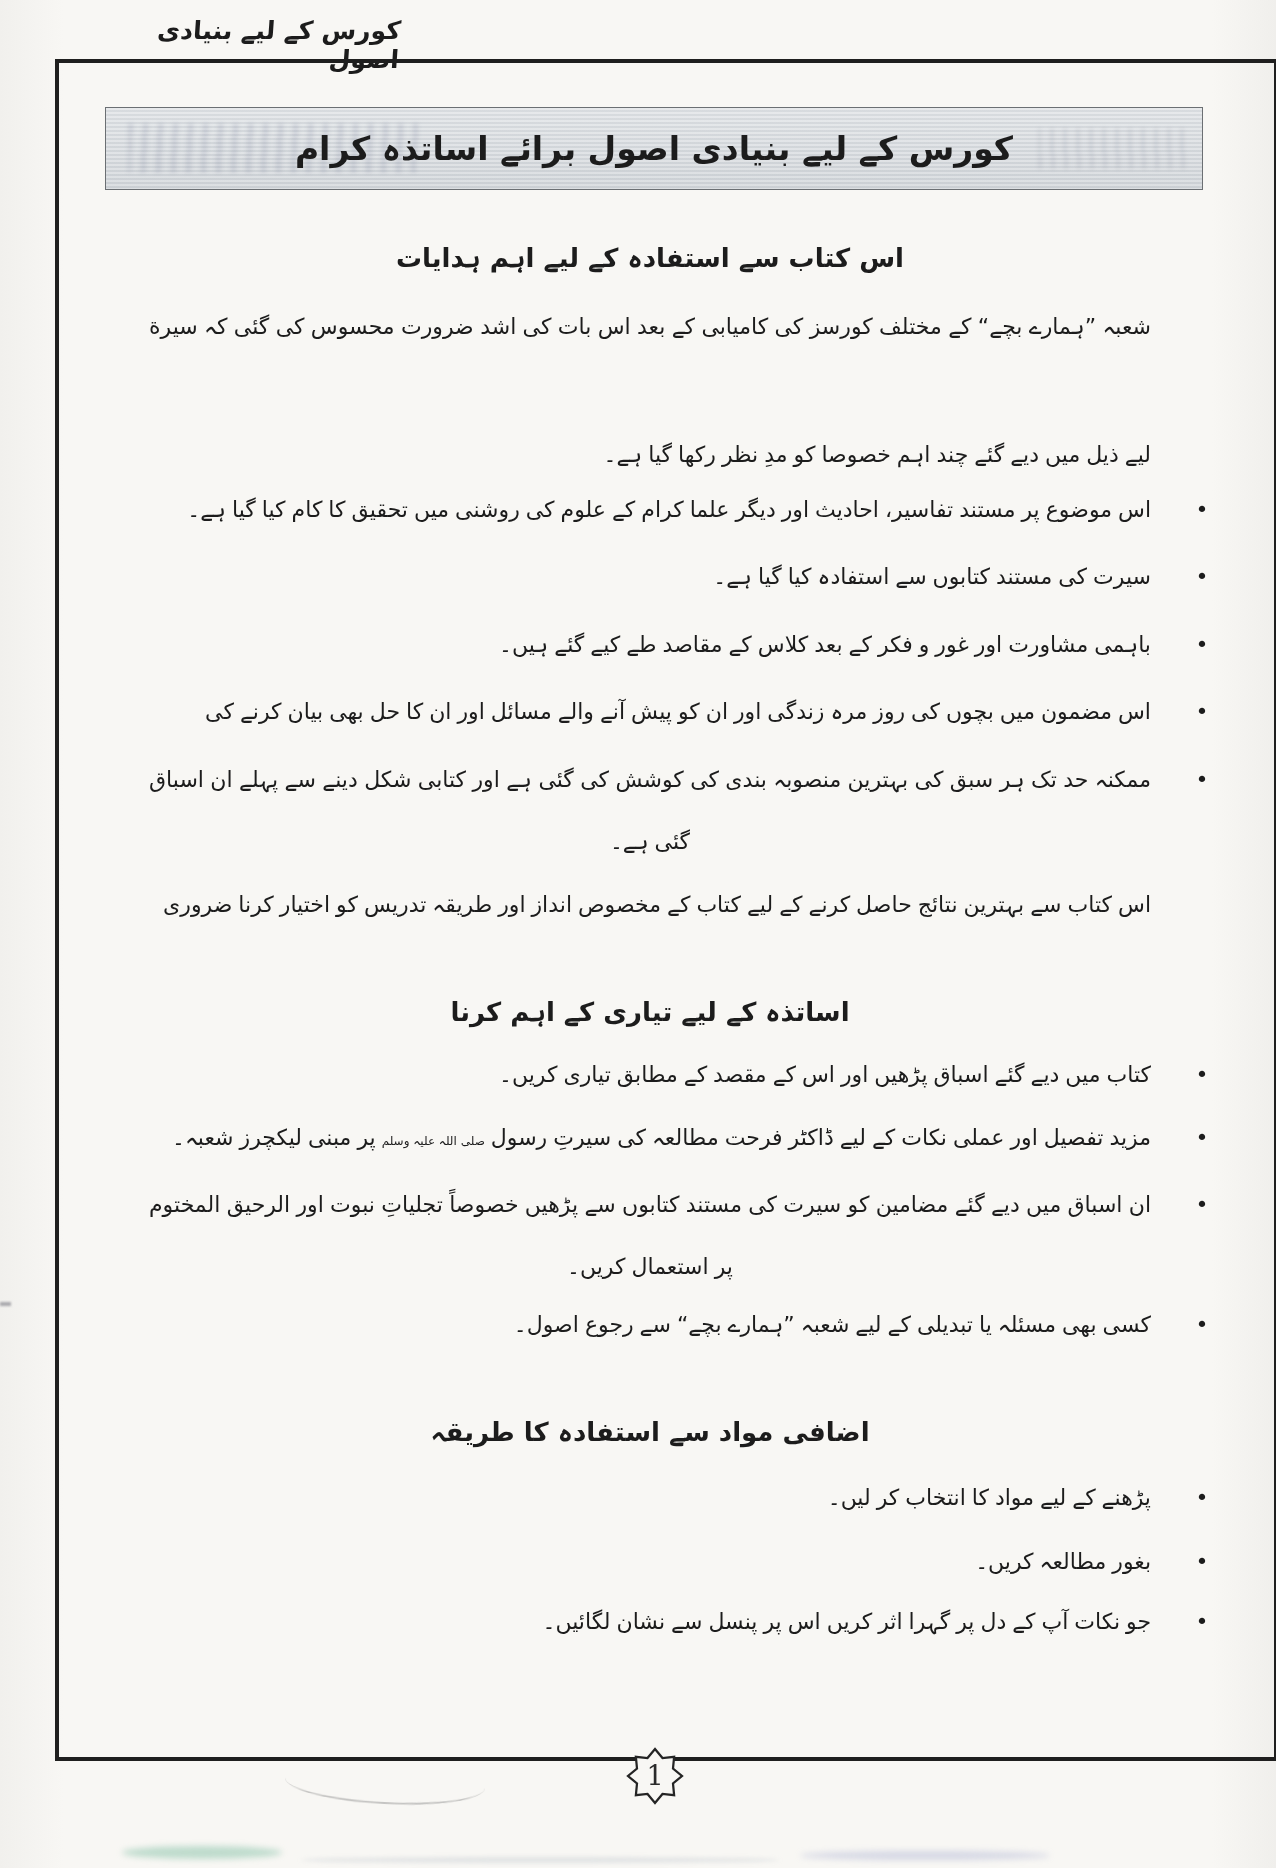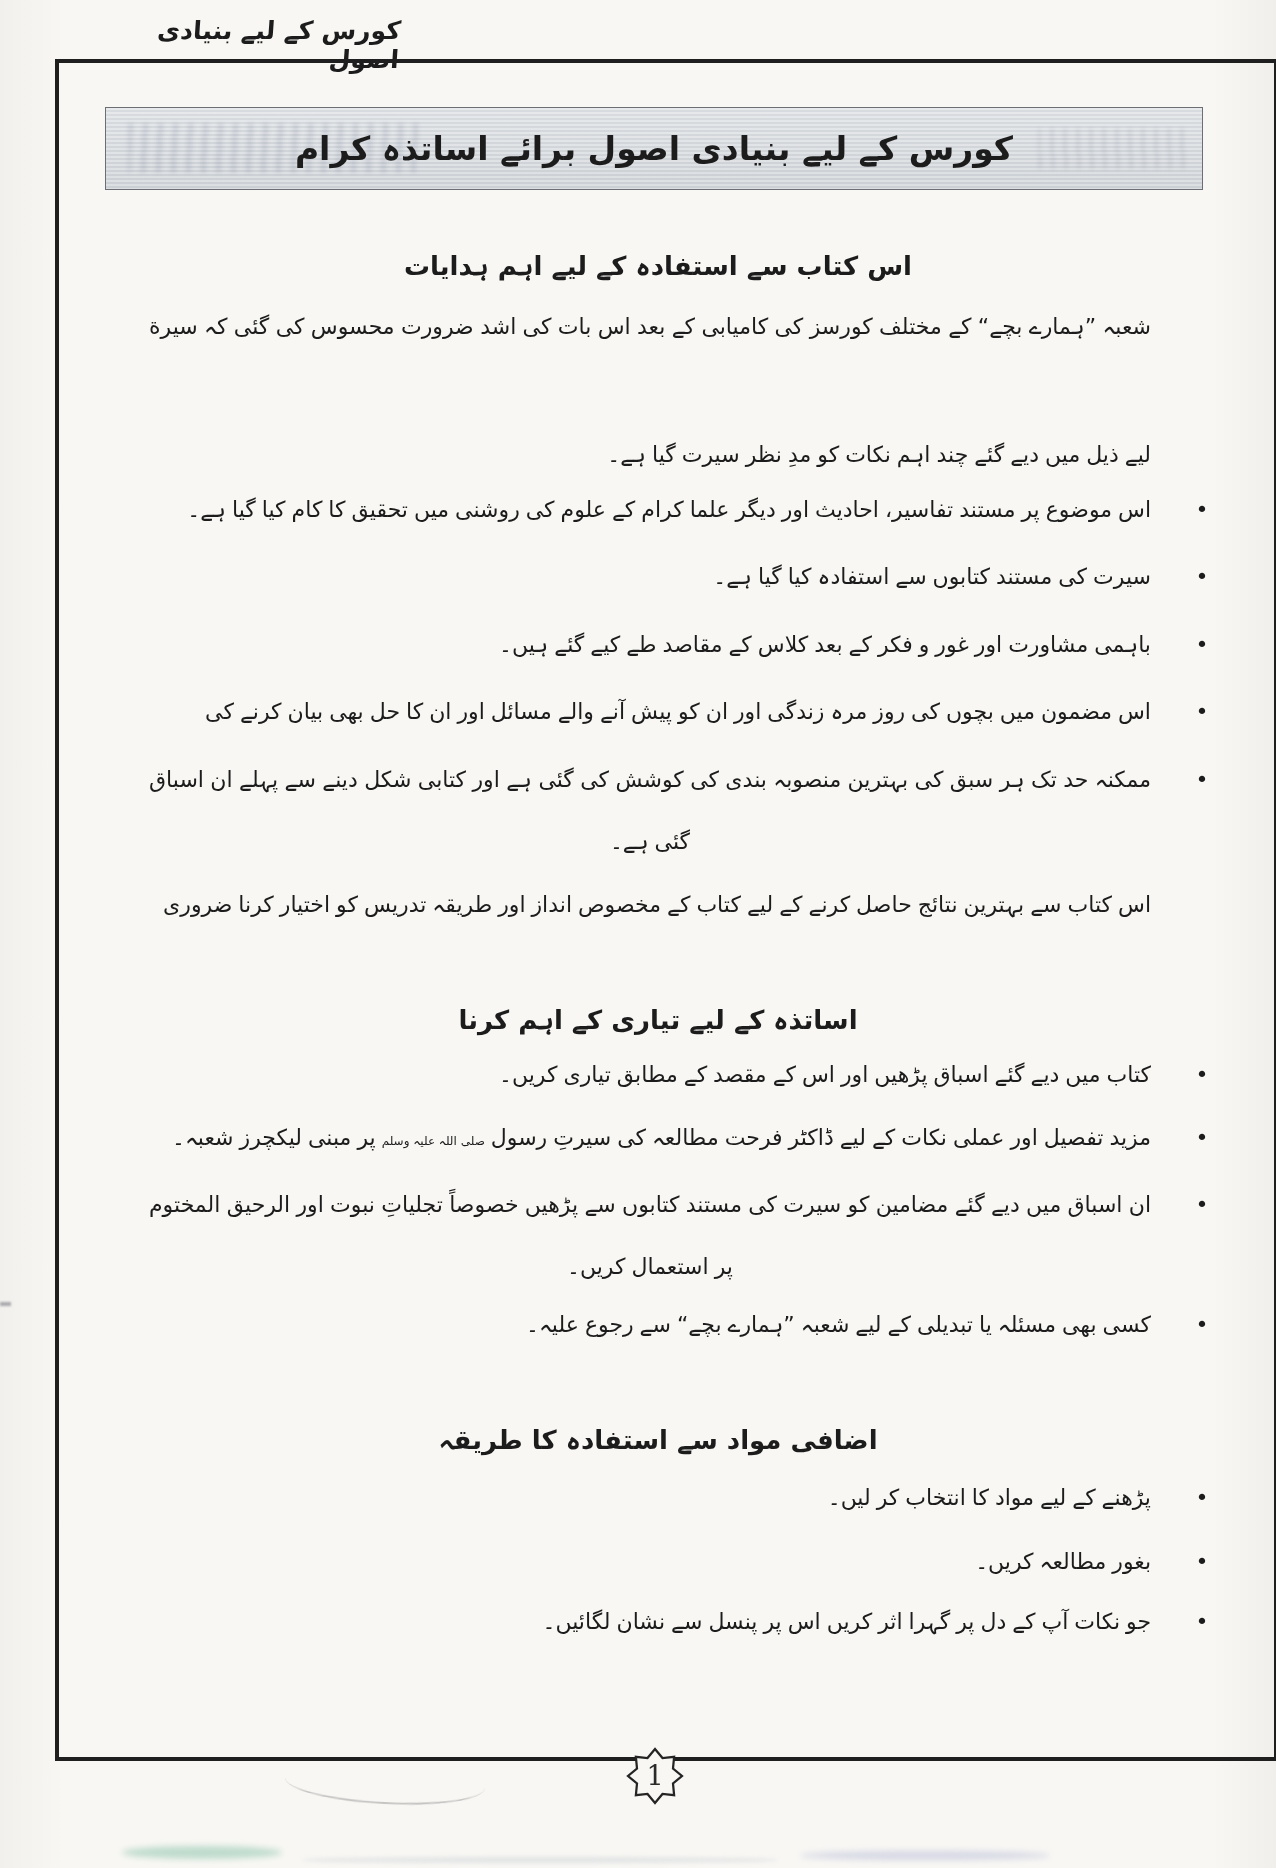--- a/index.html
+++ b/index.html
@@ -32,21 +32,21 @@
   }
   .title-box::after{ 
     content:"";position:absolute;right:1%;top:25%;width:14%;height:50%;
     background:repeating-linear-gradient(88deg,rgba(70,80,110,.10) 0 4px,transparent 4px 13px);
     filter:blur(2px);
   }
   .title-text{
     position:relative;z-index:2;font-size:33px;font-weight:bold;direction:rtl;
   }
   .sec-heading{
-    position:absolute;left:90px;width:1002px;height:42px;line-height:42px;margin:8px;
+    position:absolute;left:90px;width:1002px;height:42px;line-height:42px;margin:0;
     font-size:26px;font-weight:bold;text-align:center;direction:rtl;
   }
   .line{
     position:absolute;left:90px;width:1002px;height:62px;line-height:62px;
     font-size:22px;direction:rtl;text-align:right;overflow:hidden;
     word-spacing:-1px;white-space:normal;
   }
   .stretch{text-align:justify;text-align-last:justify;}
   .center{text-align:center;text-align-last:center;}
   .dot{
@@ -80,21 +80,21 @@
 
 <div class="frame">
 
   <div class="title-box">
     <span class="title-text">کورس کے لیے بنیادی اصول برائے اساتذہ کرام</span>
   </div>
 
   <h2 class="sec-heading" style="top:174px">اس کتاب سے استفادہ کے لیے اہم ہدایات</h2>
 
   <div class="line stretch" style="top:233px"><span>شعبہ ”ہمارے بچے“ کے مختلف کورسز کی کامیابی کے بعد اس بات کی اشد ضرورت محسوس کی گئی کہ سیرة الرسول کے منصوبہ بندی کر کے</span></div>
-  <div class="line" style="top:361px"><span>لیے ذیل میں دیے گئے چند اہم نکات کو مدِ نظر سیرت گیا ہے۔</span></div>
+  <div class="line" style="top:361px"><span>لیے ذیل میں دیے گئے چند اہم خصوصا کو مدِ نظر رکھا گیا ہے۔</span></div>
 
   <span class="dot" style="top:416px">•</span>
   <div class="line" style="top:416px"><span>اس موضوع پر مستند تفاسیر، احادیث اور دیگر علما کرام کے علوم کی روشنی میں تحقیق کا کام کیا گیا ہے۔</span></div>
 
   <span class="dot" style="top:483px">•</span>
   <div class="line" style="top:483px"><span>سیرت کی مستند کتابوں سے استفادہ کیا گیا ہے۔</span></div>
 
   <span class="dot" style="top:551px">•</span>
   <div class="line" style="top:551px"><span>باہمی مشاورت اور غور و فکر کے بعد کلاس کے مقاصد طے کیے گئے ہیں۔</span></div>
 
@@ -113,21 +113,21 @@
   <div class="line" style="top:981px"><span>کتاب میں دیے گئے اسباق پڑھیں اور اس کے مقصد کے مطابق تیاری کریں۔</span></div>
 
   <span class="dot" style="top:1044px">•</span>
   <div class="line" style="top:1044px"><span>مزید تفصیل اور عملی نکات کے لیے ڈاکٹر فرحت مطالعہ کی سیرتِ رسول </span><span class="saw">صلی اللہ علیہ وسلم</span><span> پر مبنی لیکچرز شعبہ۔</span></div>
 
   <span class="dot" style="top:1111px">•</span>
   <div class="line stretch" style="top:1111px"><span>ان اسباق میں دیے گئے مضامین کو سیرت کی مستند کتابوں سے پڑھیں خصوصاً تجلیاتِ نبوت اور الرحیق المختوم کو بنیادی کتب کے طور</span></div>
   <div class="line center" style="top:1173px"><span>پر استعمال کریں۔</span></div>
 
   <span class="dot" style="top:1231px">•</span>
-  <div class="line" style="top:1231px"><span>کسی بھی مسئلہ یا تبدیلی کے لیے شعبہ ”ہمارے بچے“ سے رجوع علیہ۔</span></div>
+  <div class="line" style="top:1231px"><span>کسی بھی مسئلہ یا تبدیلی کے لیے شعبہ ”ہمارے بچے“ سے رجوع اصول۔</span></div>
 
   <h2 class="sec-heading" style="top:1348px">اضافی مواد سے استفادہ کا طریقہ</h2>
 
   <span class="dot" style="top:1404px">•</span>
   <div class="line" style="top:1404px"><span>پڑھنے کے لیے مواد کا انتخاب کر لیں۔</span></div>
 
   <span class="dot" style="top:1468px">•</span>
   <div class="line" style="top:1468px"><span>بغور مطالعہ کریں۔</span></div>
 
   <span class="dot" style="top:1528px">•</span>

